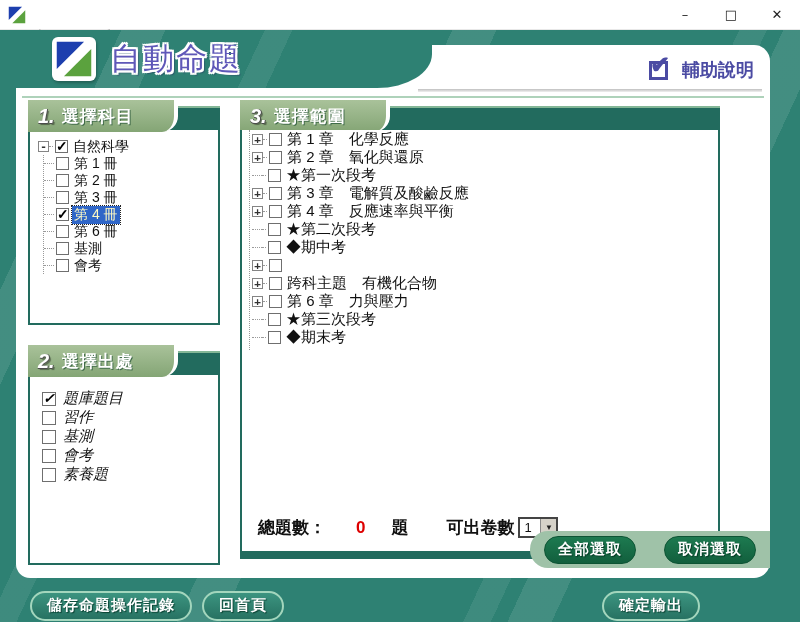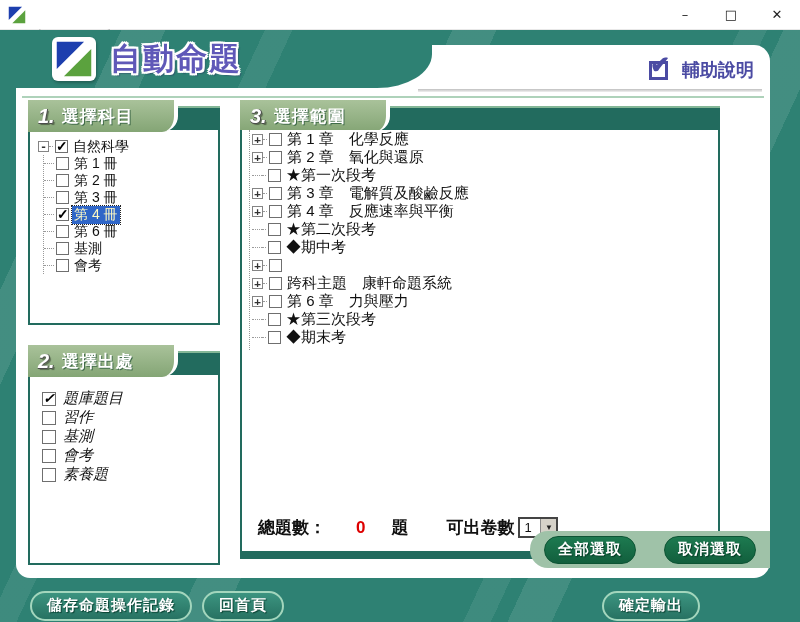--- a/index.html
+++ b/index.html
@@ -26,21 +26,21 @@
 
   
   .content-card { position:absolute; left:16px; top:45px; width:754px; height:533px;
     background:#fff; border-radius:6px 16px 16px 14px; }
 
   
   .header-band { position:absolute; left:0; top:30px; width:432px; height:58px;
     border-bottom-right-radius:55px 34px; z-index:5; display:flex; align-items:center; }
   .logo-box { width:44px; height:44px; background:#fff; border-radius:6px; margin-left:52px;
     display:grid; place-items:center; box-shadow:1px 2px 3px rgba(0,0,0,.25); }
-  .app-title { font-size:31px; font-weight:bold; letter-spacing:2px; color:#5f58b8; margin-left:14px;
+  .app-title { font-size:31px; font-weight:normal; letter-spacing:2px; color:#5f58b8; margin-left:14px;
     text-shadow:-2px -2px 0 #fff, 2px -2px 0 #fff, -2px 2px 0 #fff, 2px 2px 0 #fff,
                 0 -2px 0 #fff, 0 2px 0 #fff, -2px 0 0 #fff, 2px 0 0 #fff, 3px 3px 1px rgba(40,50,100,.45); }
 
   
   .help-link { position:absolute; right:16px; top:13px; display:flex; align-items:center; gap:14px;
     color:#4b4ba3; font-weight:bold; font-size:18px; cursor:pointer; z-index:6; }
   .help-check { position:relative; width:19px; height:19px; border:3px solid #4b4ba3; background:#fff; }
   .help-check::after { content:"✔"; position:absolute; left:-2px; top:-13px; font-size:24px;
     font-weight:bold; color:#4b4ba3; }
 
@@ -285,21 +285,21 @@
             </div>
             <div class="row">
               <span class="expander">+</span>
               <span class="dot-h short"></span>
               <span class="cb"></span>
             </div>
             <div class="row">
               <span class="expander">+</span>
               <span class="dot-h short"></span>
               <span class="cb"></span>
-              <span class="lbl">跨科主題　康軒命題系統</span>
+              <span class="lbl">跨科主題　有機化合物</span>
             </div>
             <div class="row">
               <span class="expander">+</span>
               <span class="dot-h short"></span>
               <span class="cb"></span>
               <span class="lbl">第 6 章　力與壓力</span>
             </div>
             <div class="row">
               <span class="dot-h"></span>
               <span class="dot-h short"></span>

